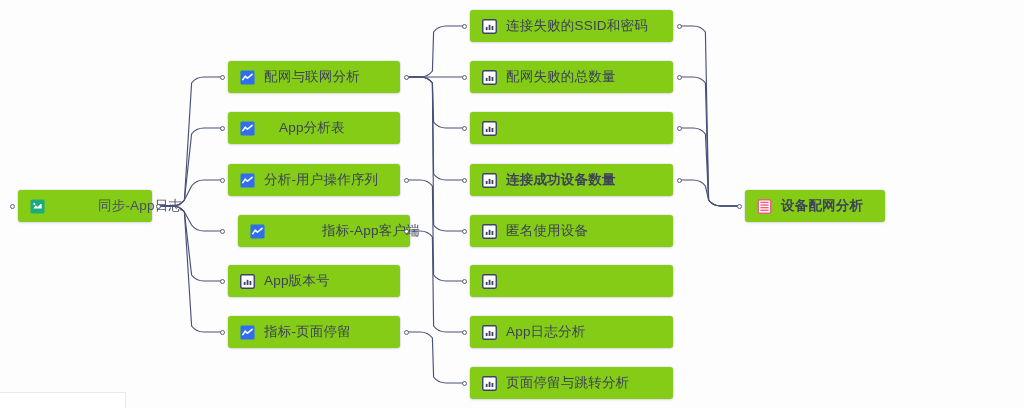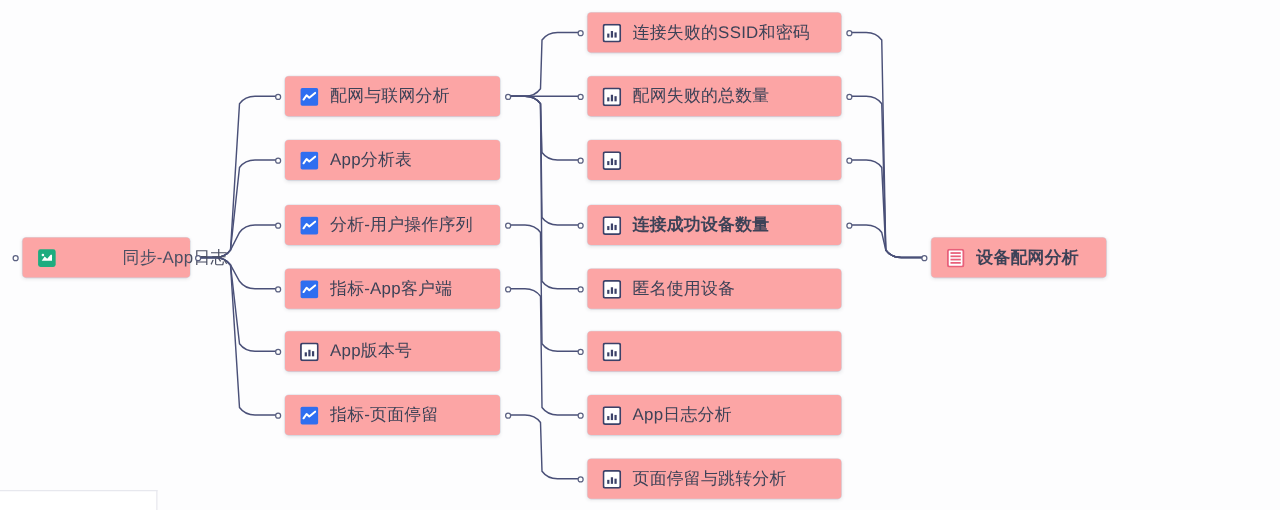--- a/index.html
+++ b/index.html
@@ -9,21 +9,21 @@
     font-family:"Liberation Sans","DejaVu Sans",sans-serif;
     overflow:hidden;
   }
   #canvas{position:relative;width:1024px;height:408px;}
   #edges{position:absolute;left:0;top:0;width:1024px;height:408px;}
 
   .node{
     position:absolute;
     box-sizing:border-box;
     display:flex;align-items:center;
-    background:#fca5a5;
+    background:#84cc16;
     border-radius:3px;
     box-shadow:0 1px 3px rgba(60,64,80,.13), 0 0 0 .5px rgba(200,205,220,.55);
     padding:0 12px;
     height:32px;
   }
   .node .ic{
     width:15px;height:15px;flex:0 0 15px;
     margin-right:9px;
     display:block;
   }
@@ -91,35 +91,35 @@
         </svg>
         <span class="lbl">同步-App日志</span>
       </div>
       <div class="node" style="left: 228px; top: 61px; width: 172px;">
         <svg class="ic" viewBox="0 0 16 16">
           <rect x="0.5" y="0.5" width="15" height="15" rx="1.5" fill="#2f6ef0"></rect>
           <path d="M3 10.3 L5.6 6.6 L7.9 8.8 L12.9 4.6" fill="none" stroke="#ffffff" stroke-width="1.7" stroke-linecap="round" stroke-linejoin="round"></path>
         </svg>
         <span class="lbl">配网与联网分析</span>
       </div>
-      <div class="node" style="left: 228px; top: 112px; width: 172px;">
+      <div class="node" style="left: 228px; top: 112px; width: 172px; gap: 15px;">
         <svg class="ic" viewBox="0 0 16 16">
           <rect x="0.5" y="0.5" width="15" height="15" rx="1.5" fill="#2f6ef0"></rect>
           <path d="M3 10.3 L5.6 6.6 L7.9 8.8 L12.9 4.6" fill="none" stroke="#ffffff" stroke-width="1.7" stroke-linecap="round" stroke-linejoin="round"></path>
         </svg>
         <span class="lbl">App分析表</span>
       </div>
       <div class="node" style="left: 228px; top: 164px; width: 172px;">
         <svg class="ic" viewBox="0 0 16 16">
           <rect x="0.5" y="0.5" width="15" height="15" rx="1.5" fill="#2f6ef0"></rect>
           <path d="M3 10.3 L5.6 6.6 L7.9 8.8 L12.9 4.6" fill="none" stroke="#ffffff" stroke-width="1.7" stroke-linecap="round" stroke-linejoin="round"></path>
         </svg>
         <span class="lbl">分析-用户操作序列</span>
       </div>
-      <div class="node" style="left: 228px; top: 215px; width: 172px;">
+      <div class="node" style="left: 238px; top: 215px; width: 172px; gap: 48px;">
         <svg class="ic" viewBox="0 0 16 16">
           <rect x="0.5" y="0.5" width="15" height="15" rx="1.5" fill="#2f6ef0"></rect>
           <path d="M3 10.3 L5.6 6.6 L7.9 8.8 L12.9 4.6" fill="none" stroke="#ffffff" stroke-width="1.7" stroke-linecap="round" stroke-linejoin="round"></path>
         </svg>
         <span class="lbl">指标-App客户端</span>
       </div>
       <div class="node" style="left: 228px; top: 265px; width: 172px;">
         <svg class="ic" viewBox="0 0 16 16">
           <rect x="0.8" y="0.8" width="14.4" height="14.4" rx="1.5" fill="#ffffff" stroke="#3b4168" stroke-width="1.5"></rect>
           <rect x="4" y="8.4" width="1.9" height="3.4" fill="#3b4168"></rect>

